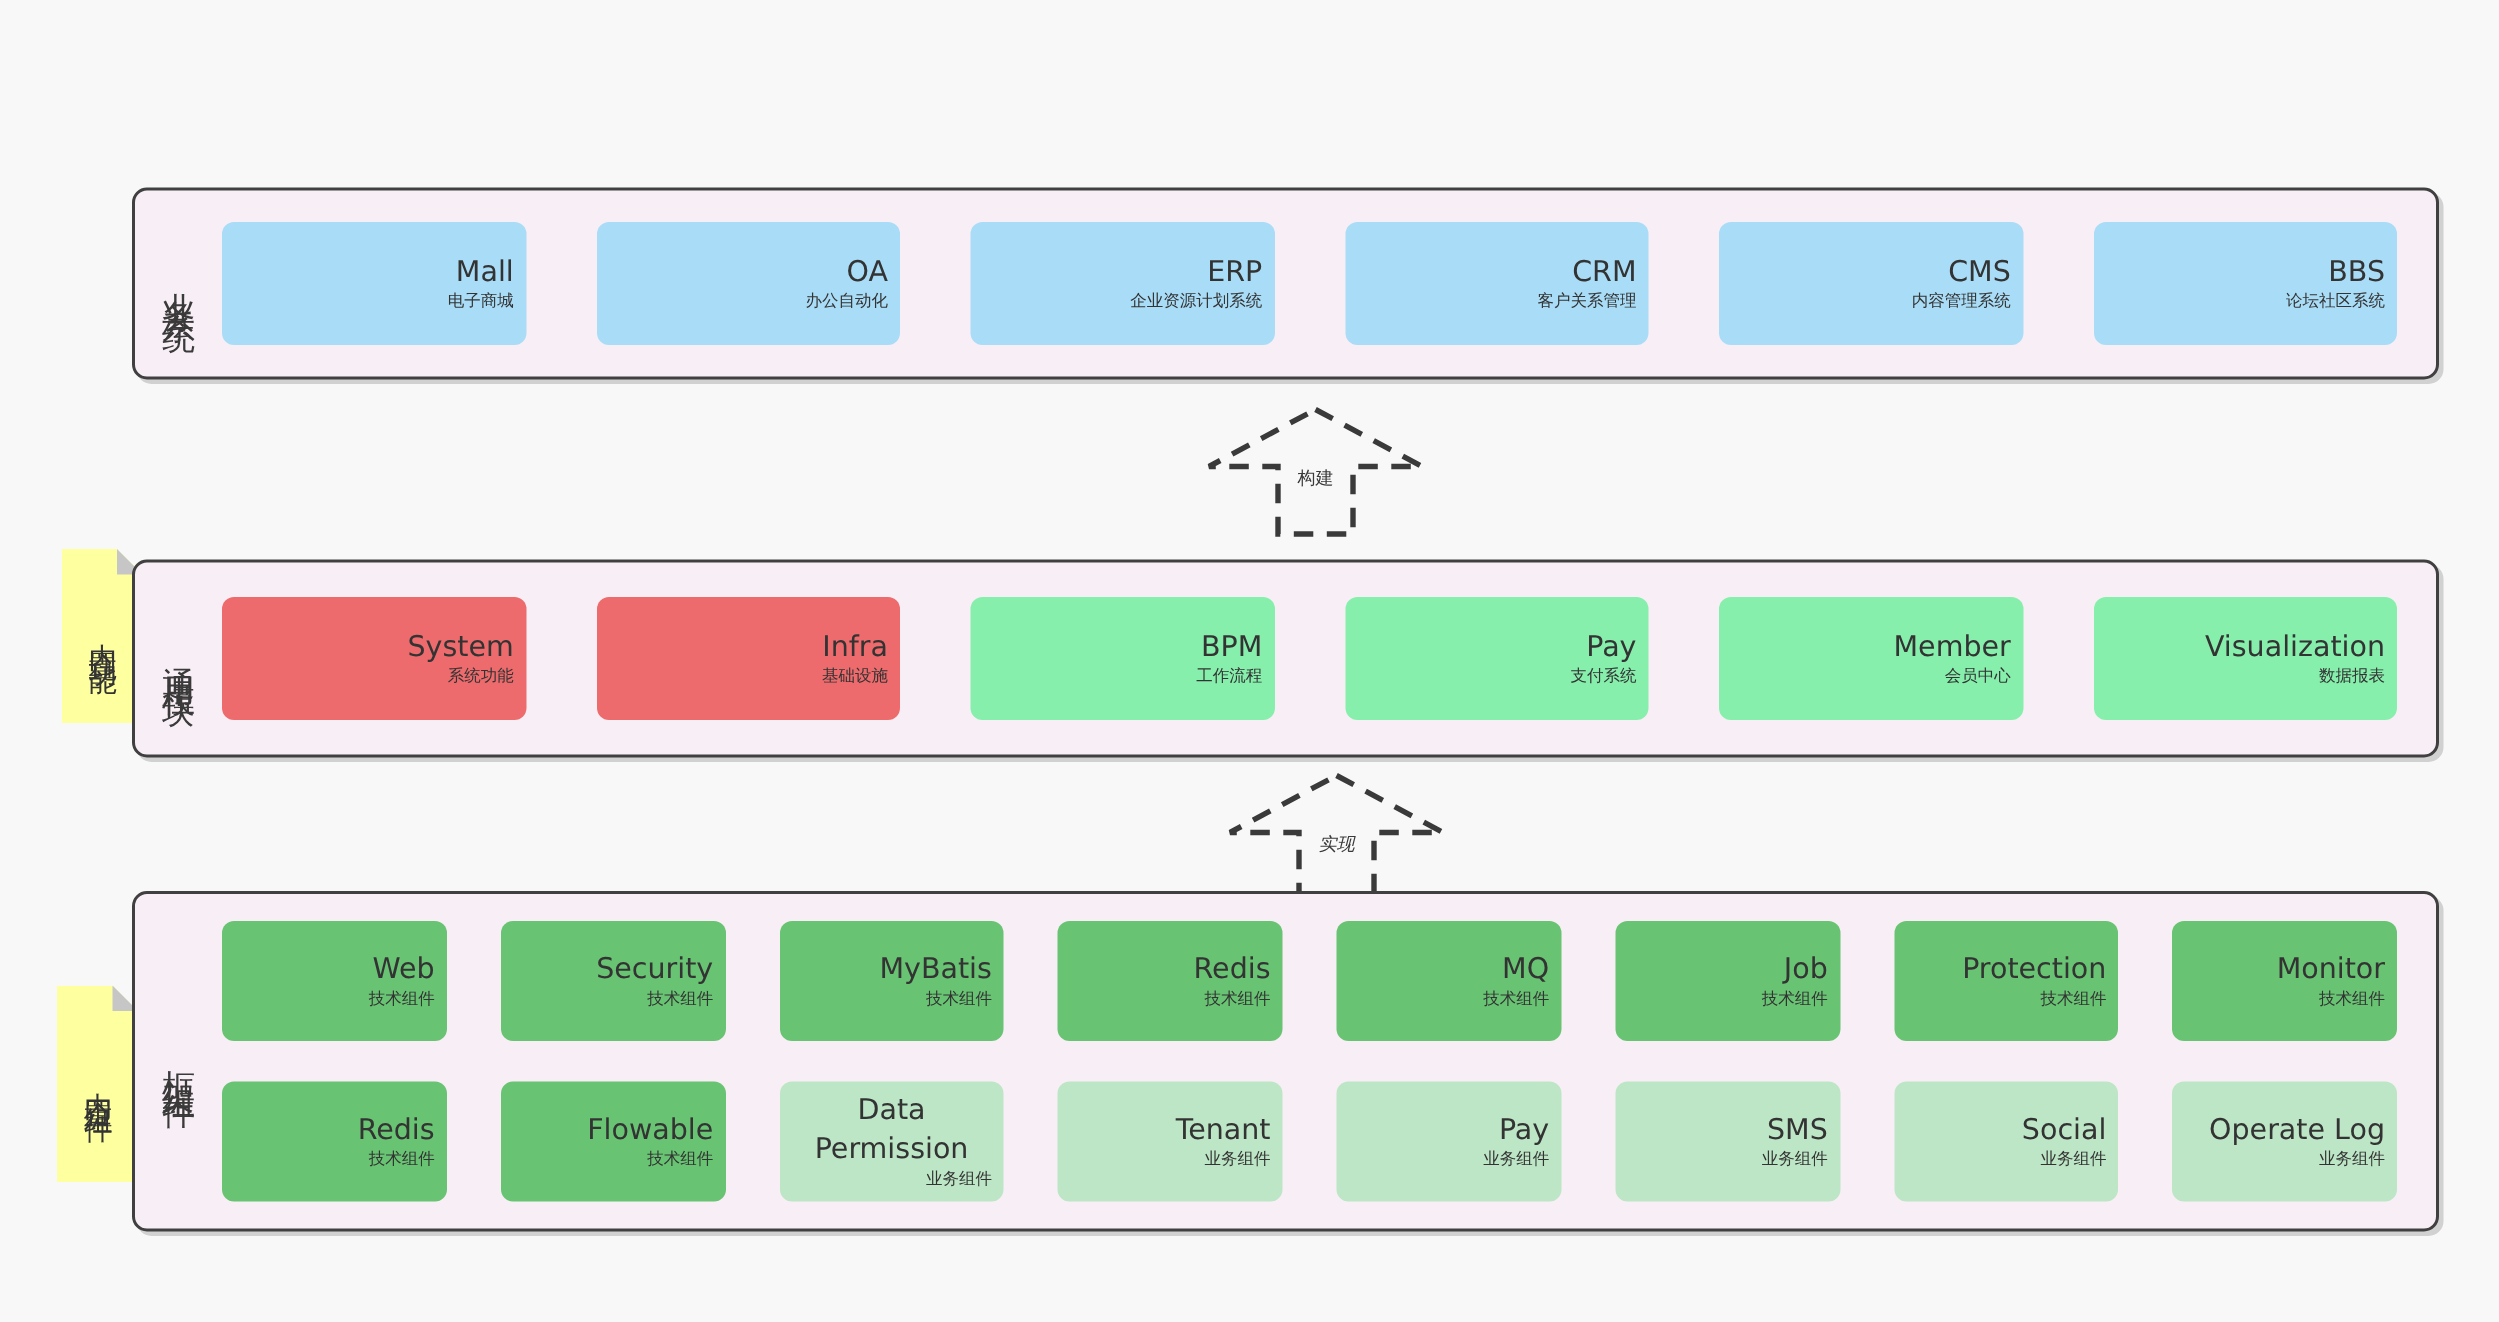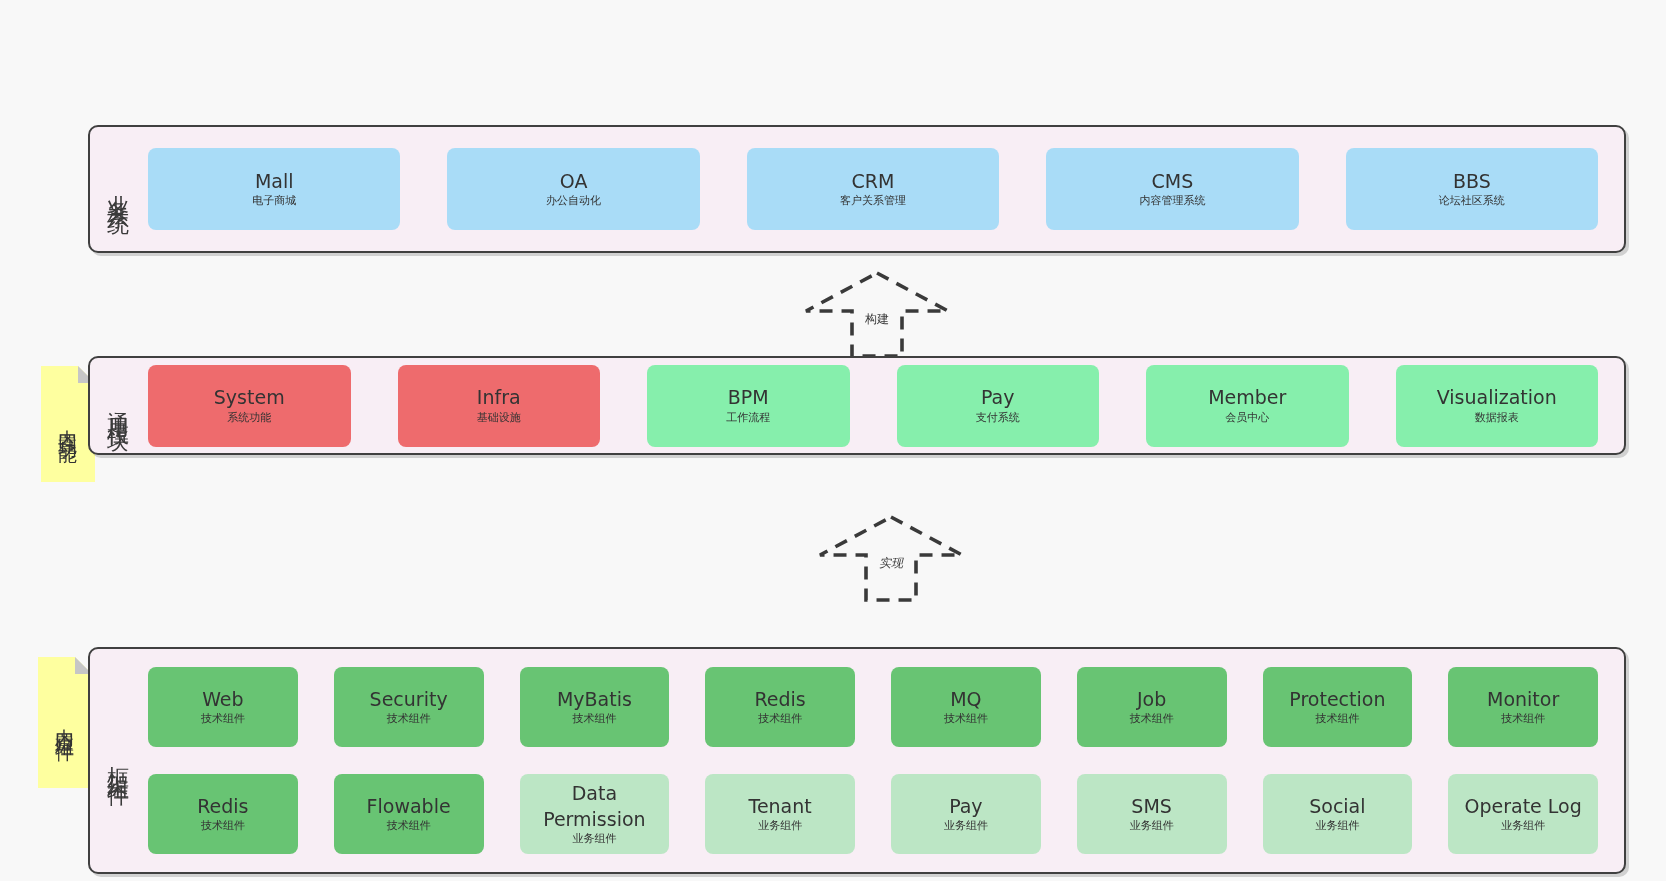--- a/index.html
+++ b/index.html
@@ -14,43 +14,43 @@
   
   .band {
     position:absolute; left:88px; width:1538px;
     background:#f8eef5;
     border:2px solid #404040; border-radius:10px;
     box-shadow:3px 3px 0 rgba(90,90,90,0.25);
     display:flex; align-items:stretch;
     z-index:1;
   }
   .band-1 { top:125px; height:128px; }
-  .band-2 { top:356px; height:99px; }
-  .band-3 { top:647px; height:227px; }
+  .band-2 { top:373px; height:132px; }
+  .band-3 { top:594px; height:227px; }
 
   .band-label {
     width:56px; display:flex; align-items:center; justify-content:center;
     font-size:22px; color:#3a3a3a;
   }
   .vtext {
     writing-mode:vertical-rl; text-orientation:upright;
     letter-spacing:6px; line-height:1;
   }
 
   .rows {
     flex:1; display:flex; flex-direction:column; justify-content:center;
     gap:27px; padding:0 26px 0 2px;
   }
   .row { display:flex; }
   .row.cols-6 { gap:47px; }
   .row.cols-8 { gap:36px; }
 
   .box {
     flex:1; height:82px; border-radius:8px;
-    display:flex; flex-direction:column; align-items:center; justify-content:center;
+    display:flex; flex-direction:column; align-items:flex-end; justify-content:center;
     text-align:center; padding:4px 8px; line-height:1.35;
   }
   .band-3 .box { height:80px; }
   .box .en { font-size:19px; }
   .box .zh { font-size:11px; }
   .c-blue        { background:#a9dcf7; }
   .c-red         { background:#ee6b6d; }
   .c-pink        { background:#86efac; }
   .c-green       { background:#68c473; }
   .c-green-light { background:#bce6c5; }
@@ -106,20 +106,24 @@
       <div class="row cols-6">
         <div class="box c-blue">
           <div class="en">Mall</div>
           <div class="zh">电子商城</div>
         </div>
         <div class="box c-blue">
           <div class="en">OA</div>
           <div class="zh">办公自动化</div>
         </div>
         <div class="box c-blue">
+          <div class="en">ERP</div>
+          <div class="zh">企业资源计划系统</div>
+        </div>
+        <div class="box c-blue">
           <div class="en">CRM</div>
           <div class="zh">客户关系管理</div>
         </div>
         <div class="box c-blue">
           <div class="en">CMS</div>
           <div class="zh">内容管理系统</div>
         </div>
         <div class="box c-blue">
           <div class="en">BBS</div>
           <div class="zh">论坛社区系统</div>

